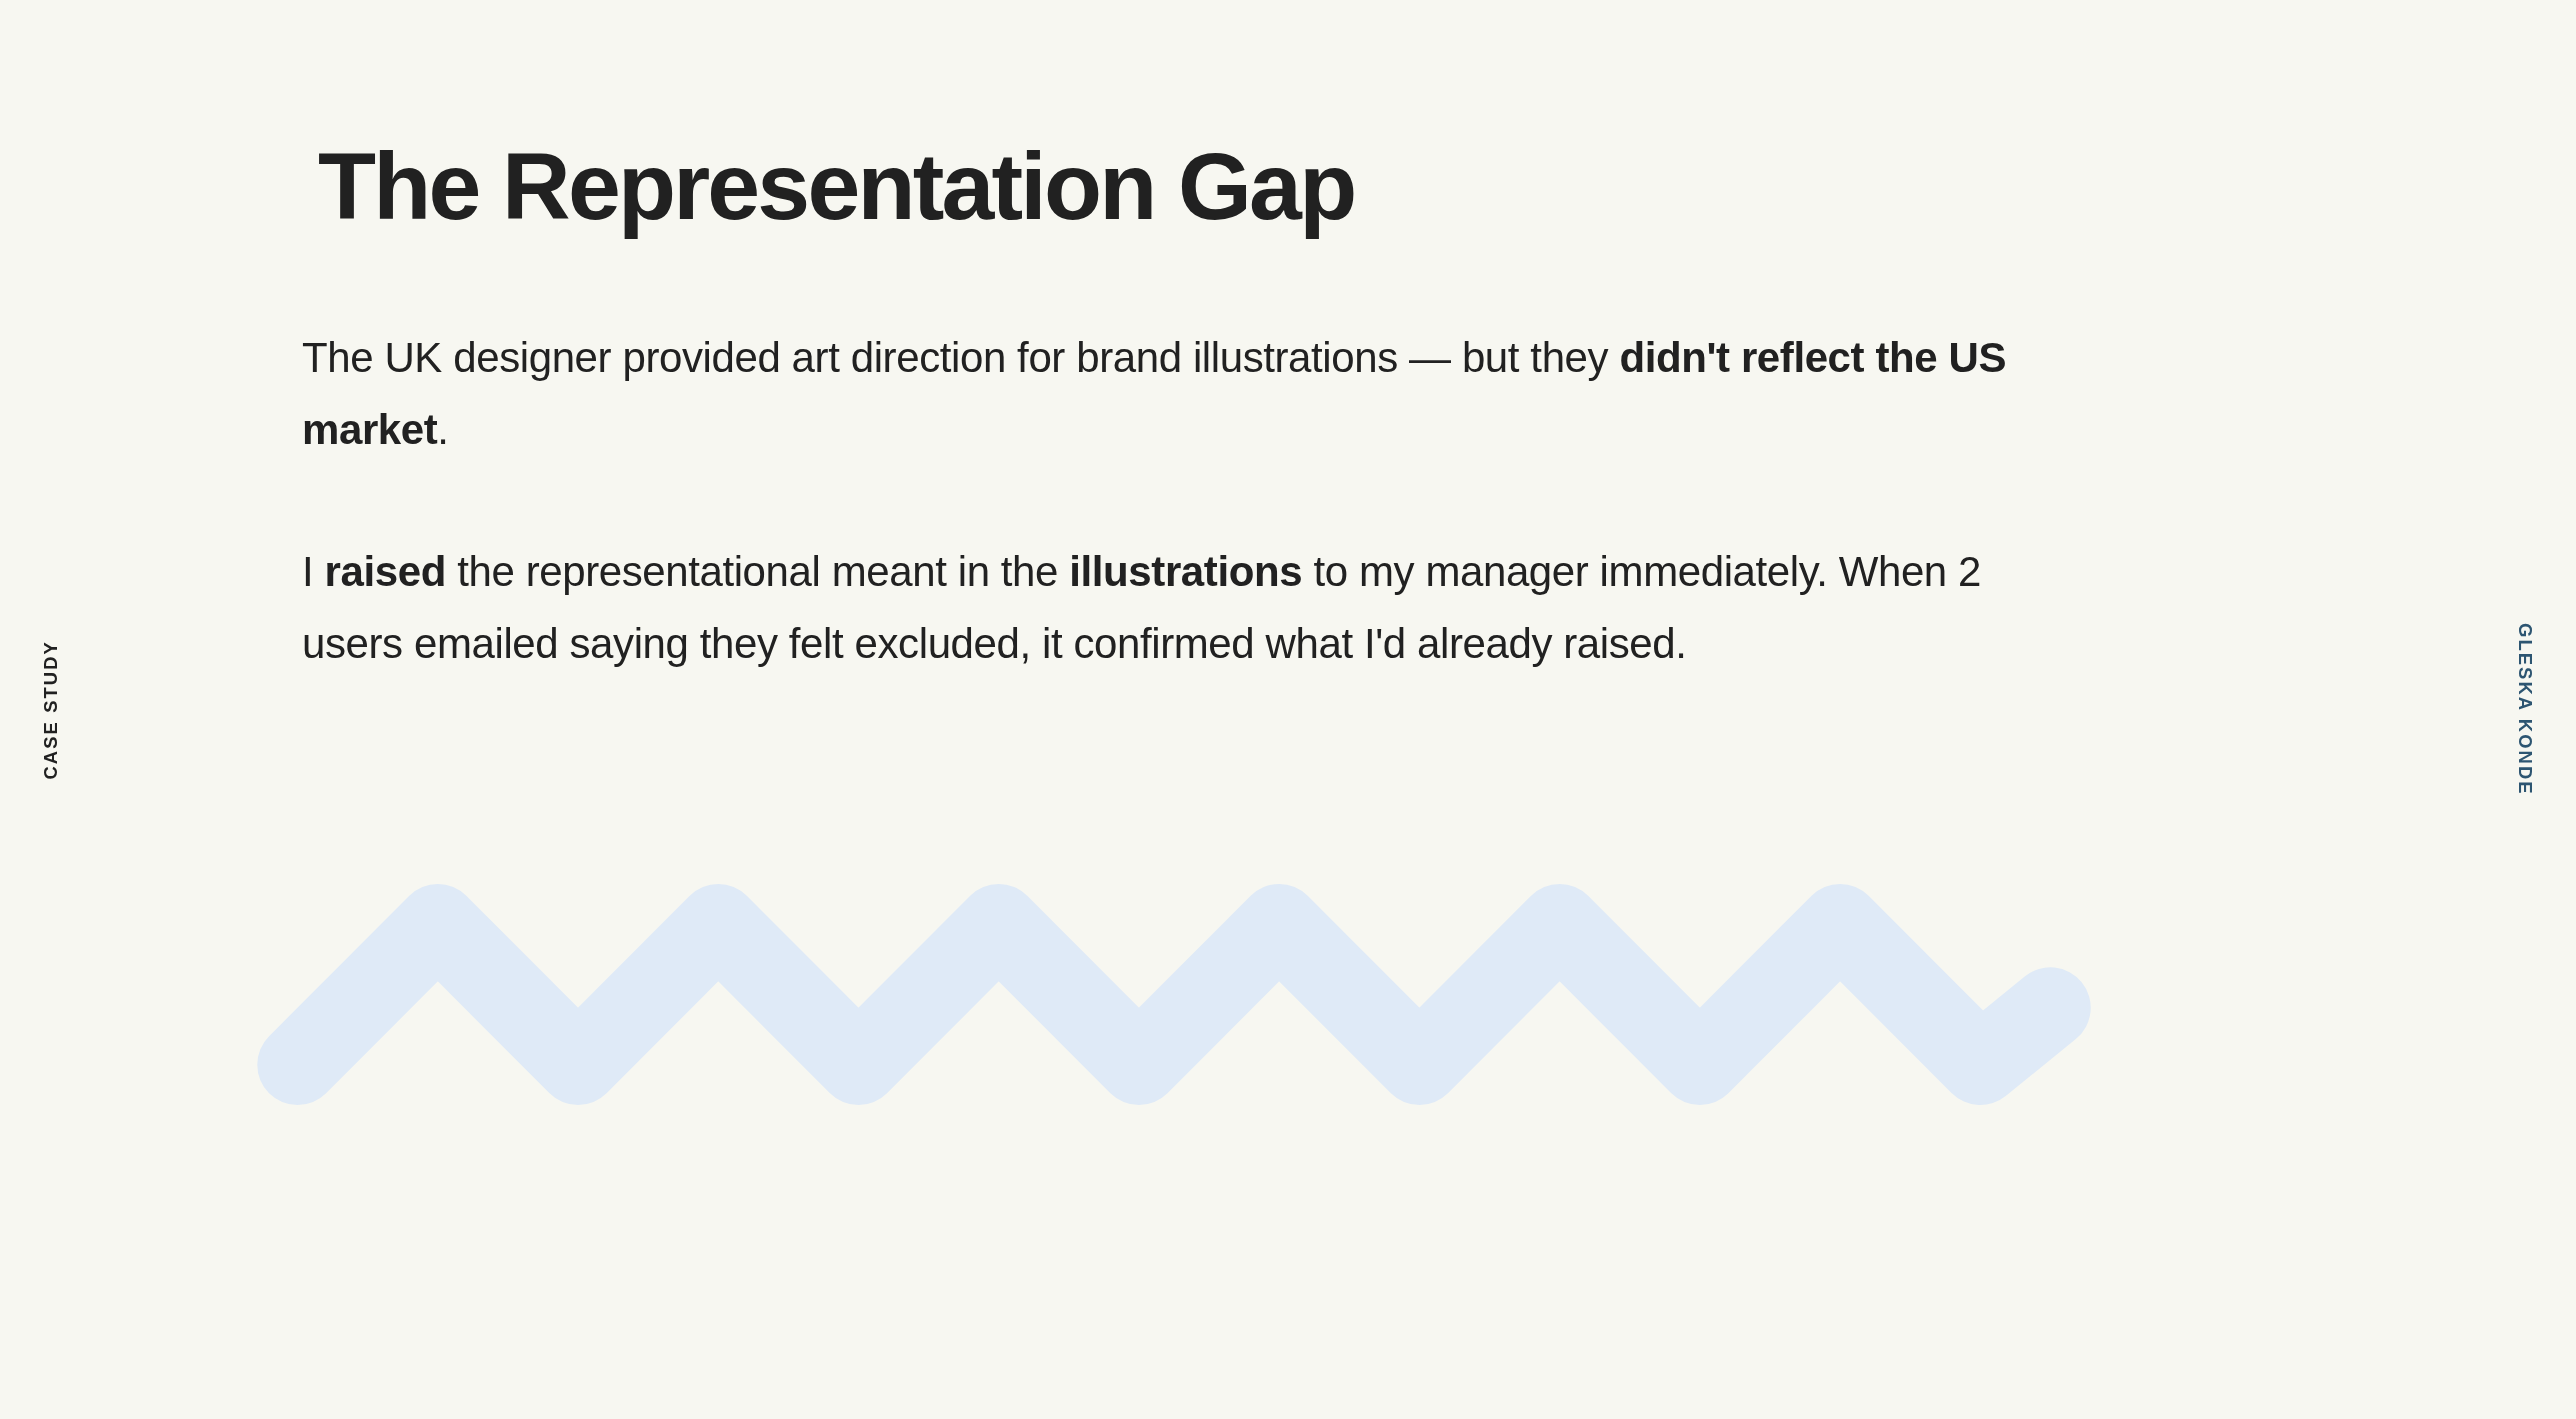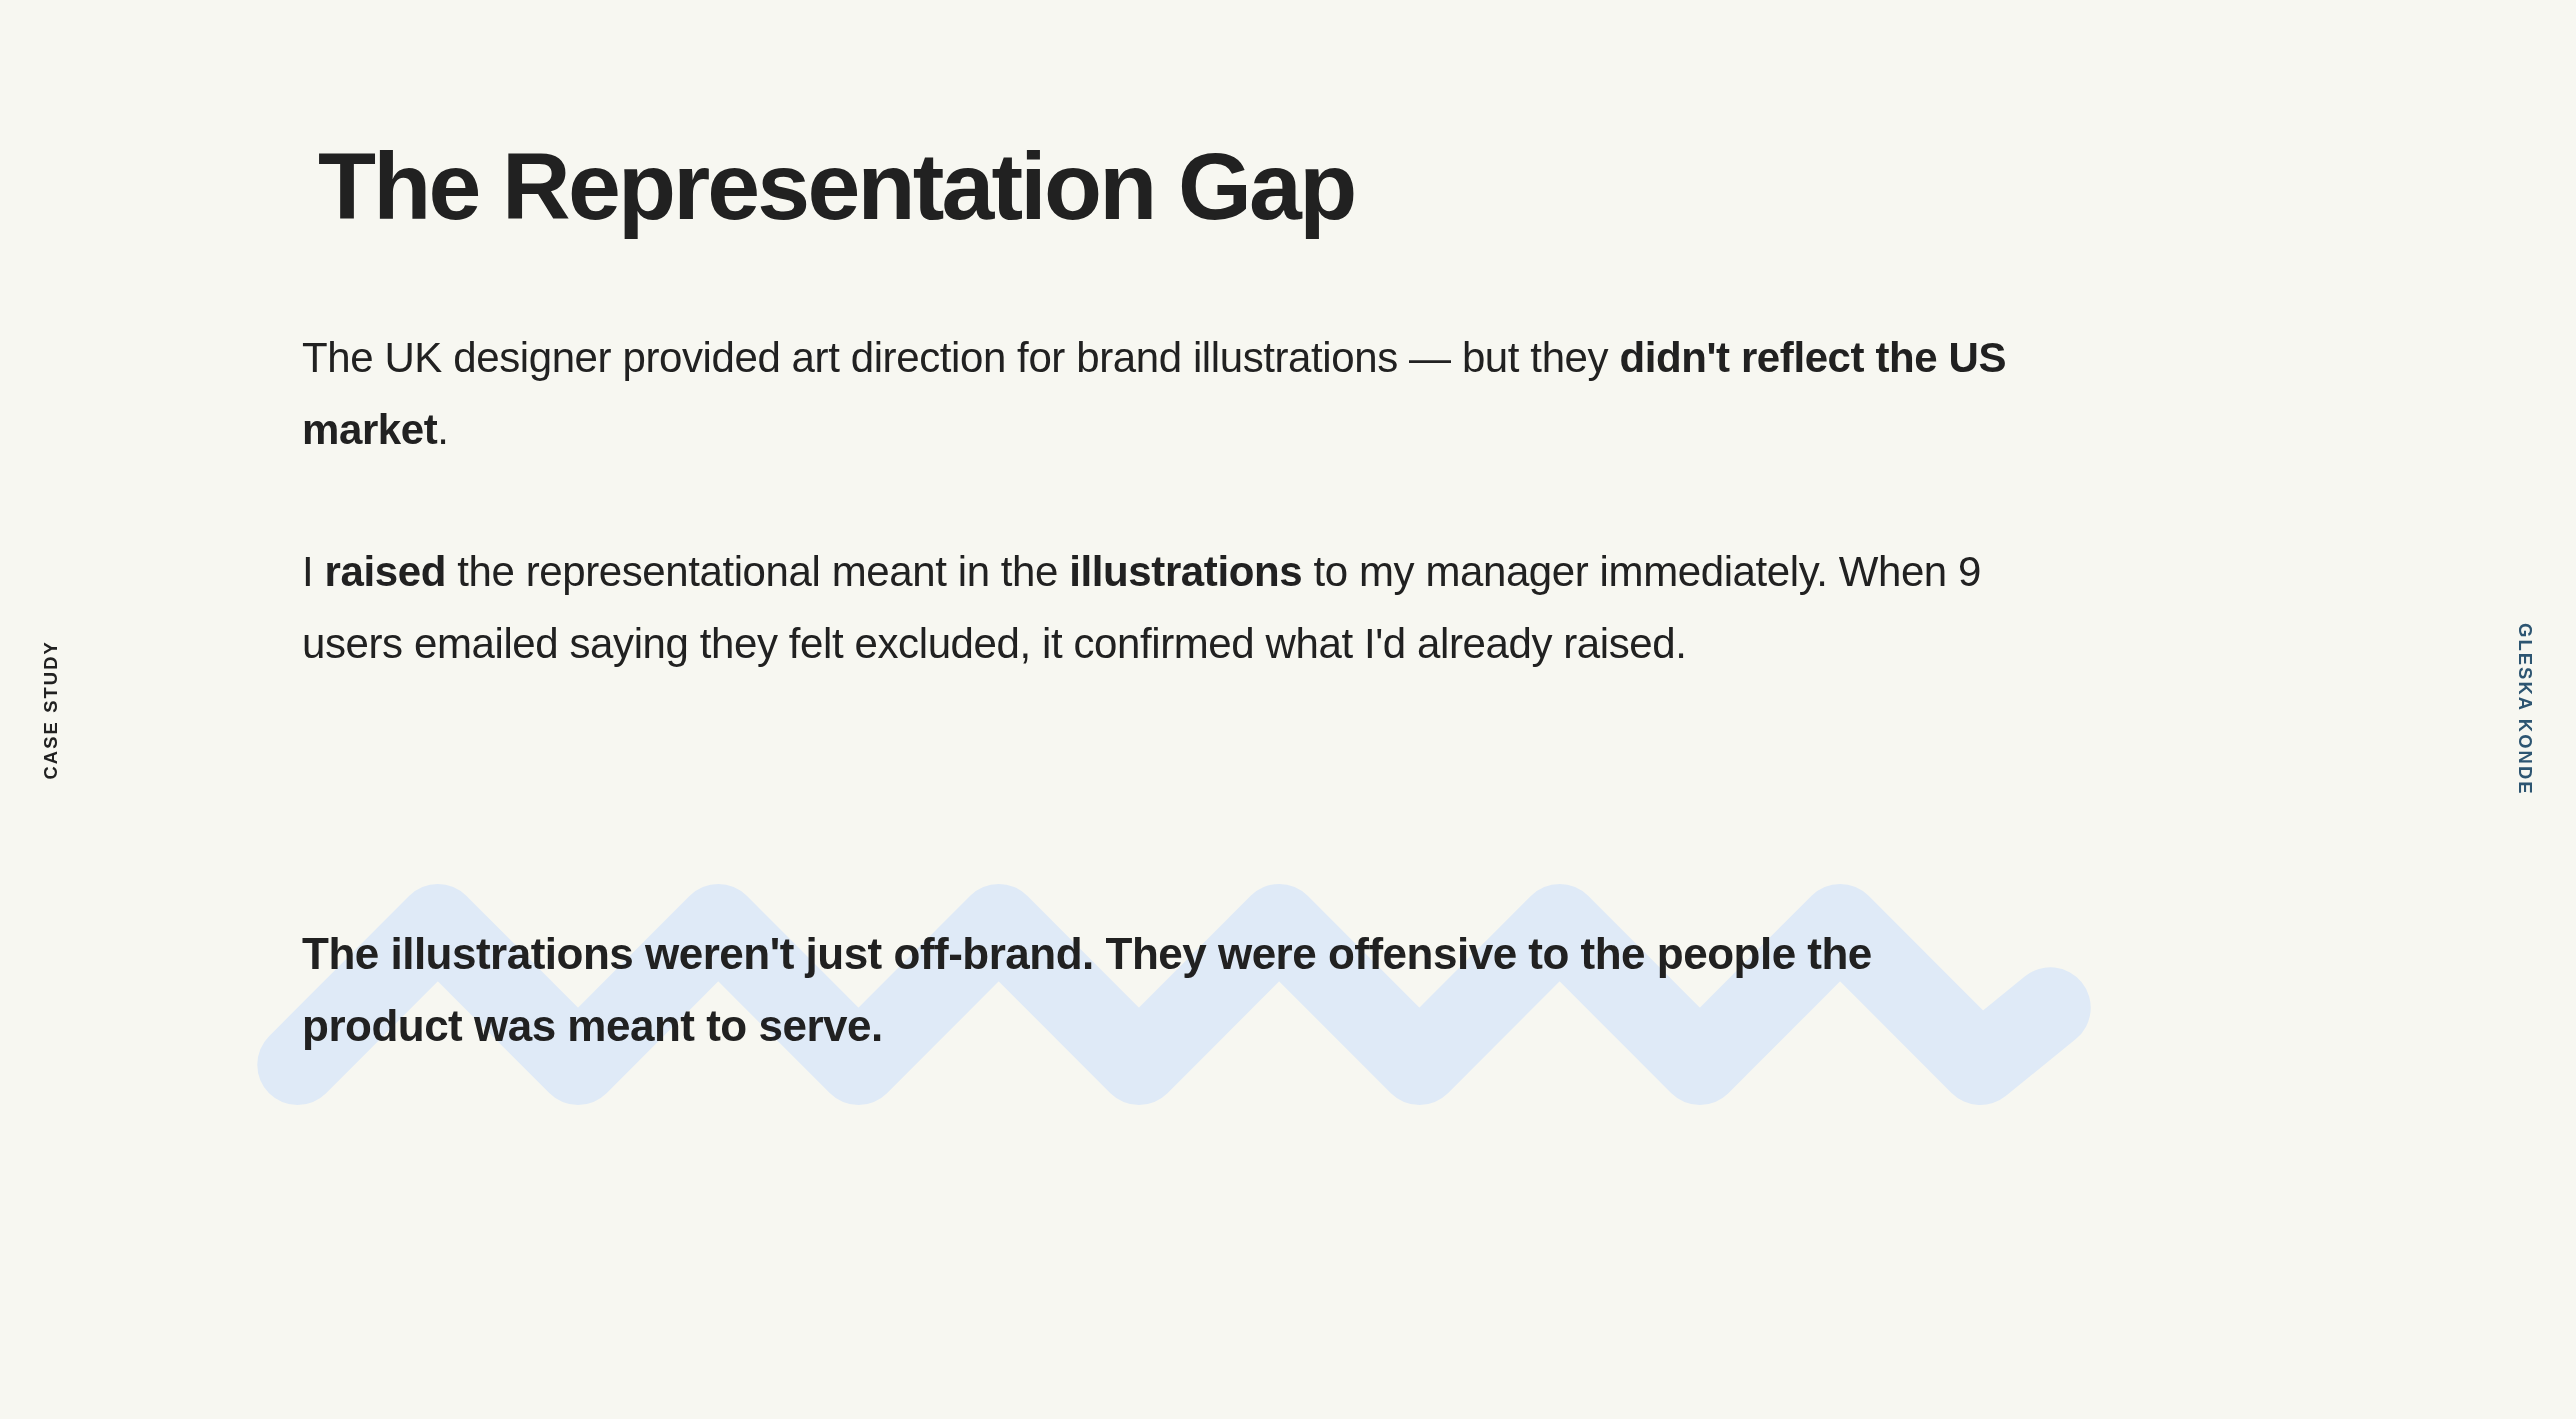--- a/index.html
+++ b/index.html
@@ -146,24 +146,23 @@
   <div id="rail-right" class="rail">
     <span class="rail-text">GLESKA KONDE</span>
   </div>
 
   <div id="content">
 
     <h1 id="page-title">The Representation Gap</h1>
 
     <p id="para-1" class="body-para"><span>The UK designer provided art direction for brand illustrations — but they </span><b>didn't reflect the US market</b><span>.</span></p>
 
-    <p id="para-2" class="body-para"><span>I </span><b>raised</b><span> the representational meant in the </span><b>illustrations</b><span> to my manager immediately. When 9 users emailed saying they felt excluded, it confirmed what I'd already raised.</span></p>
+    <p id="para-2" class="body-para"><span>I </span><b>raised</b><span> the representational meant in the </span><b>illustrations</b><span> to my manager immediately. When 2 users emailed saying they felt excluded, it confirmed what I'd already raised.</span></p>
 
     <div id="callout-block">
       <svg id="zigzag-decoration" viewBox="0 0 2120 270" preserveAspectRatio="none">
         <polyline points="60,215 220,55 380,215 540,55 700,215 860,55 1020,215 1180,55 1340,215 1500,55 1660,215 1820,55 1980,215 2060,150" fill="none" stroke="#dfeaf7" stroke-width="92" stroke-linecap="round" stroke-linejoin="round"></polyline>
       </svg>
-      <p id="callout-text">The illustrations weren't just off-brand. They were offensive to the people the product was meant to serve.</p>
     </div>
 
   </div>
 </div>
 
 
 </body></html>

